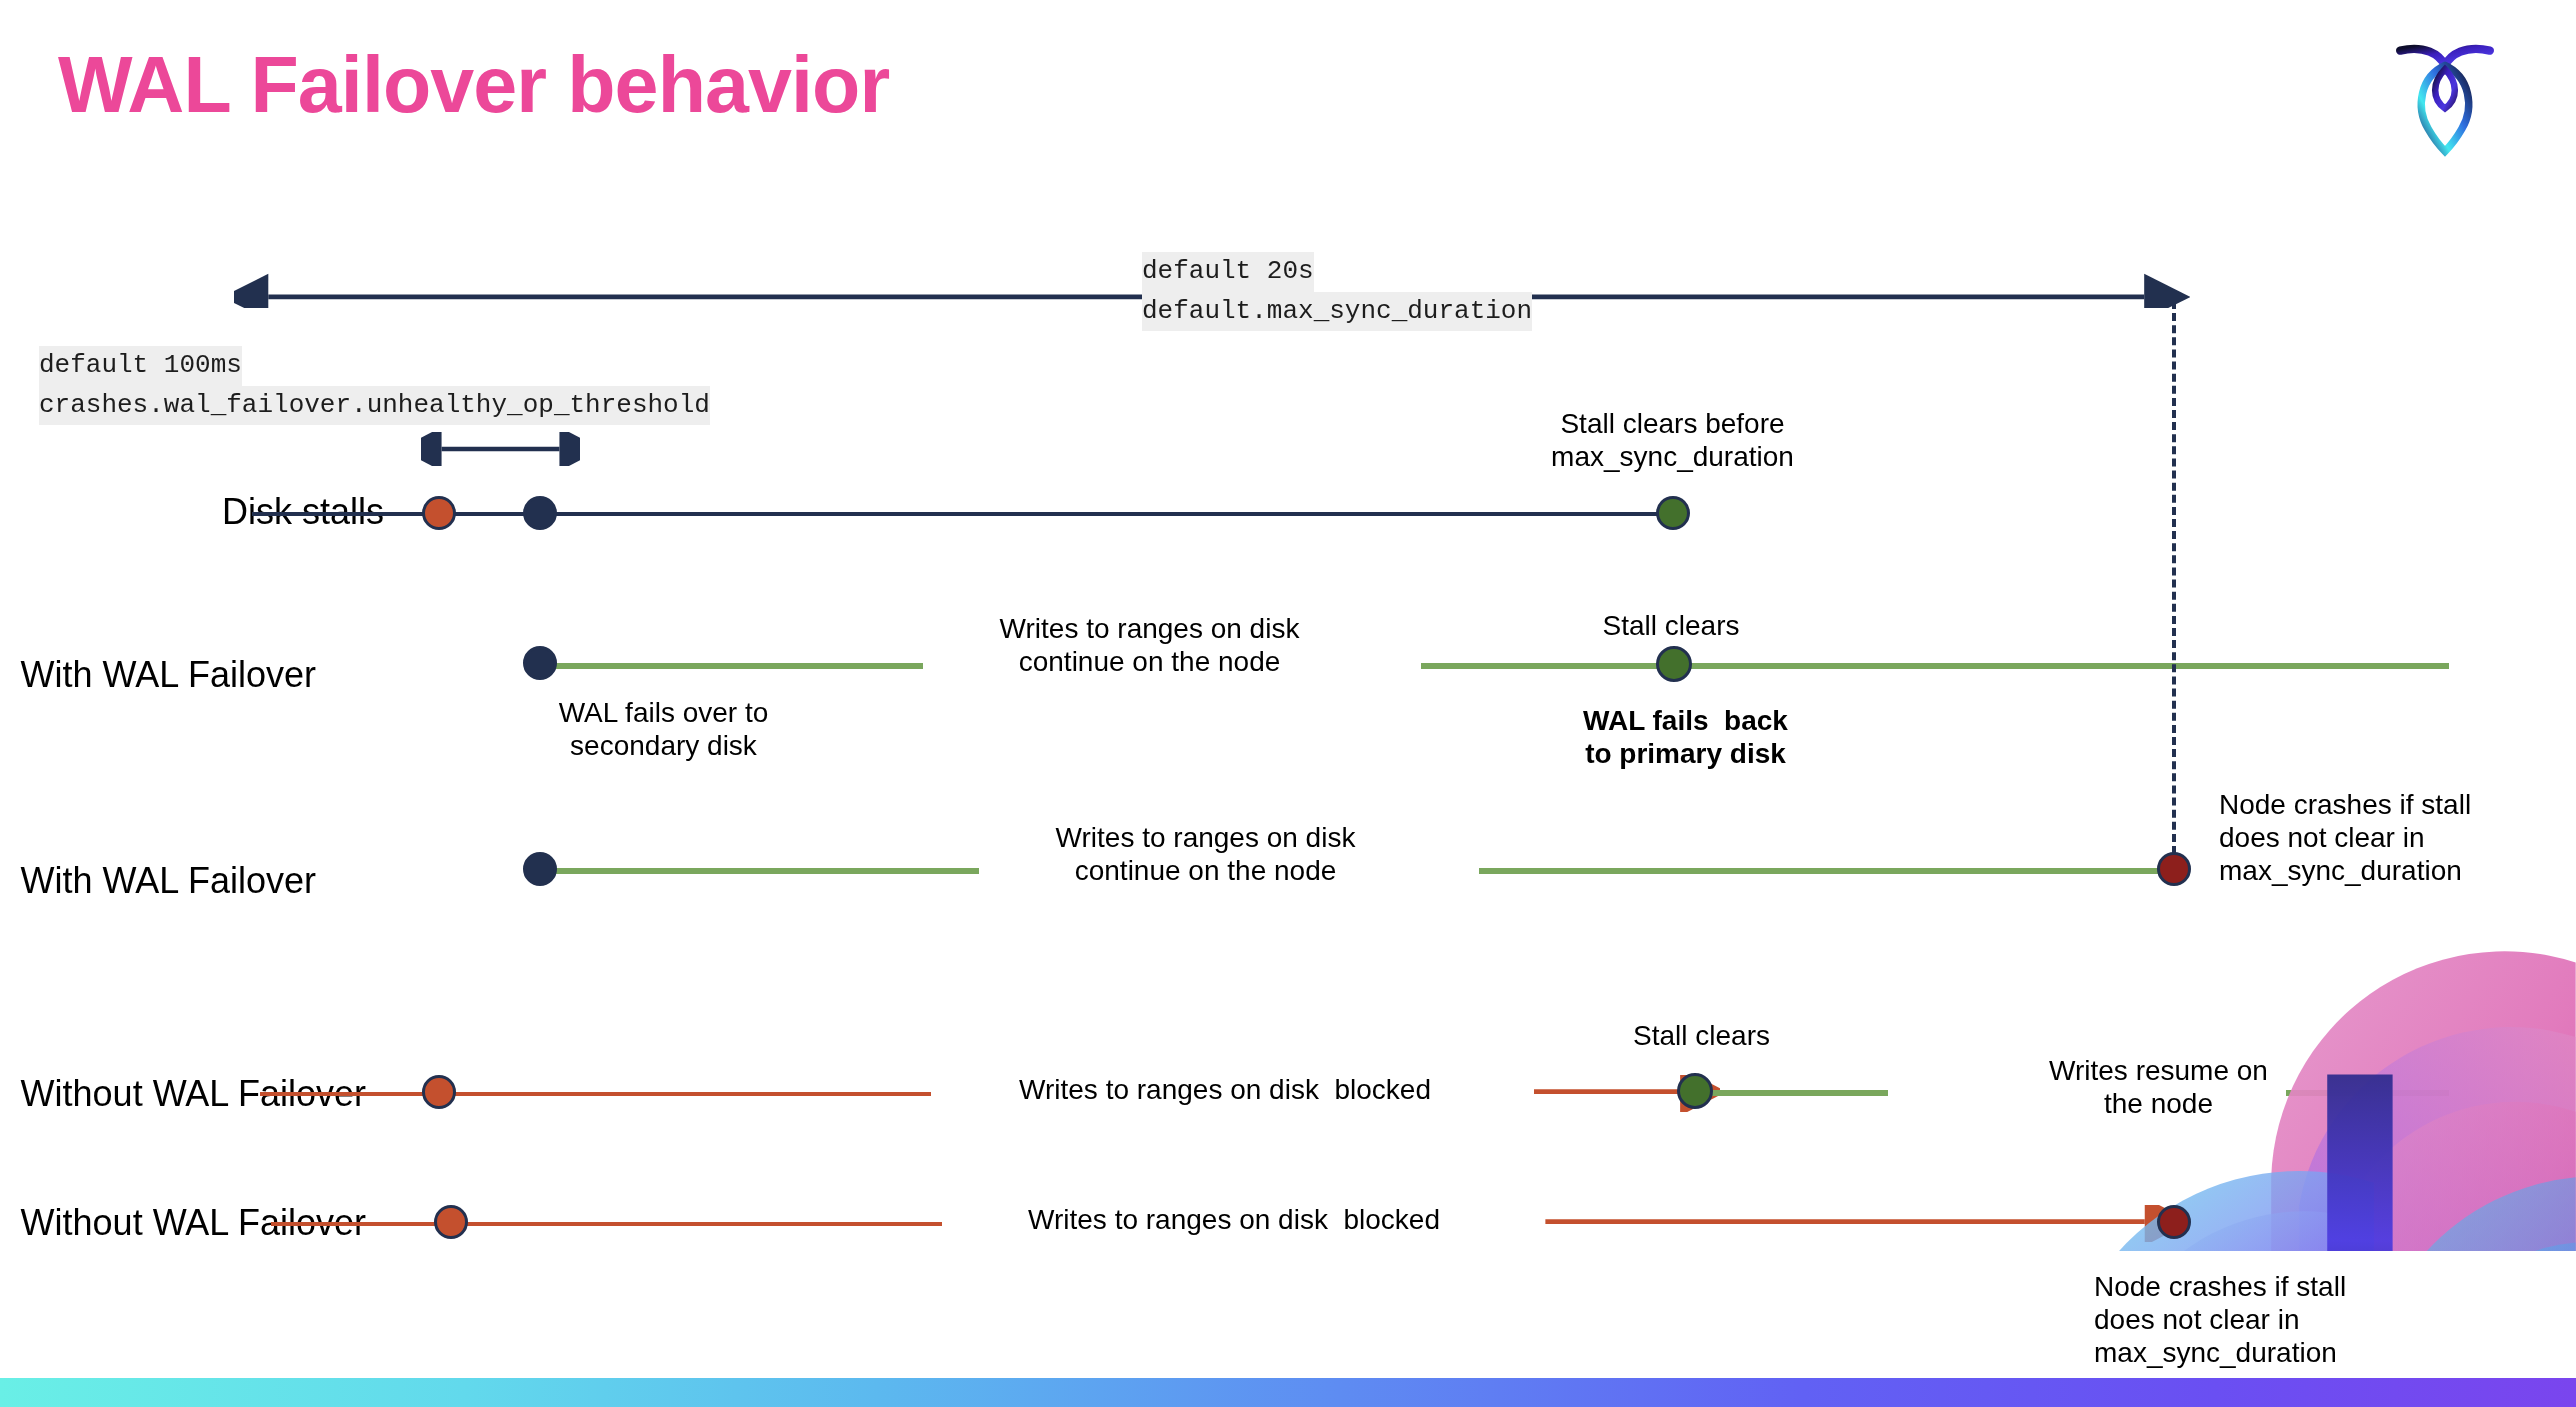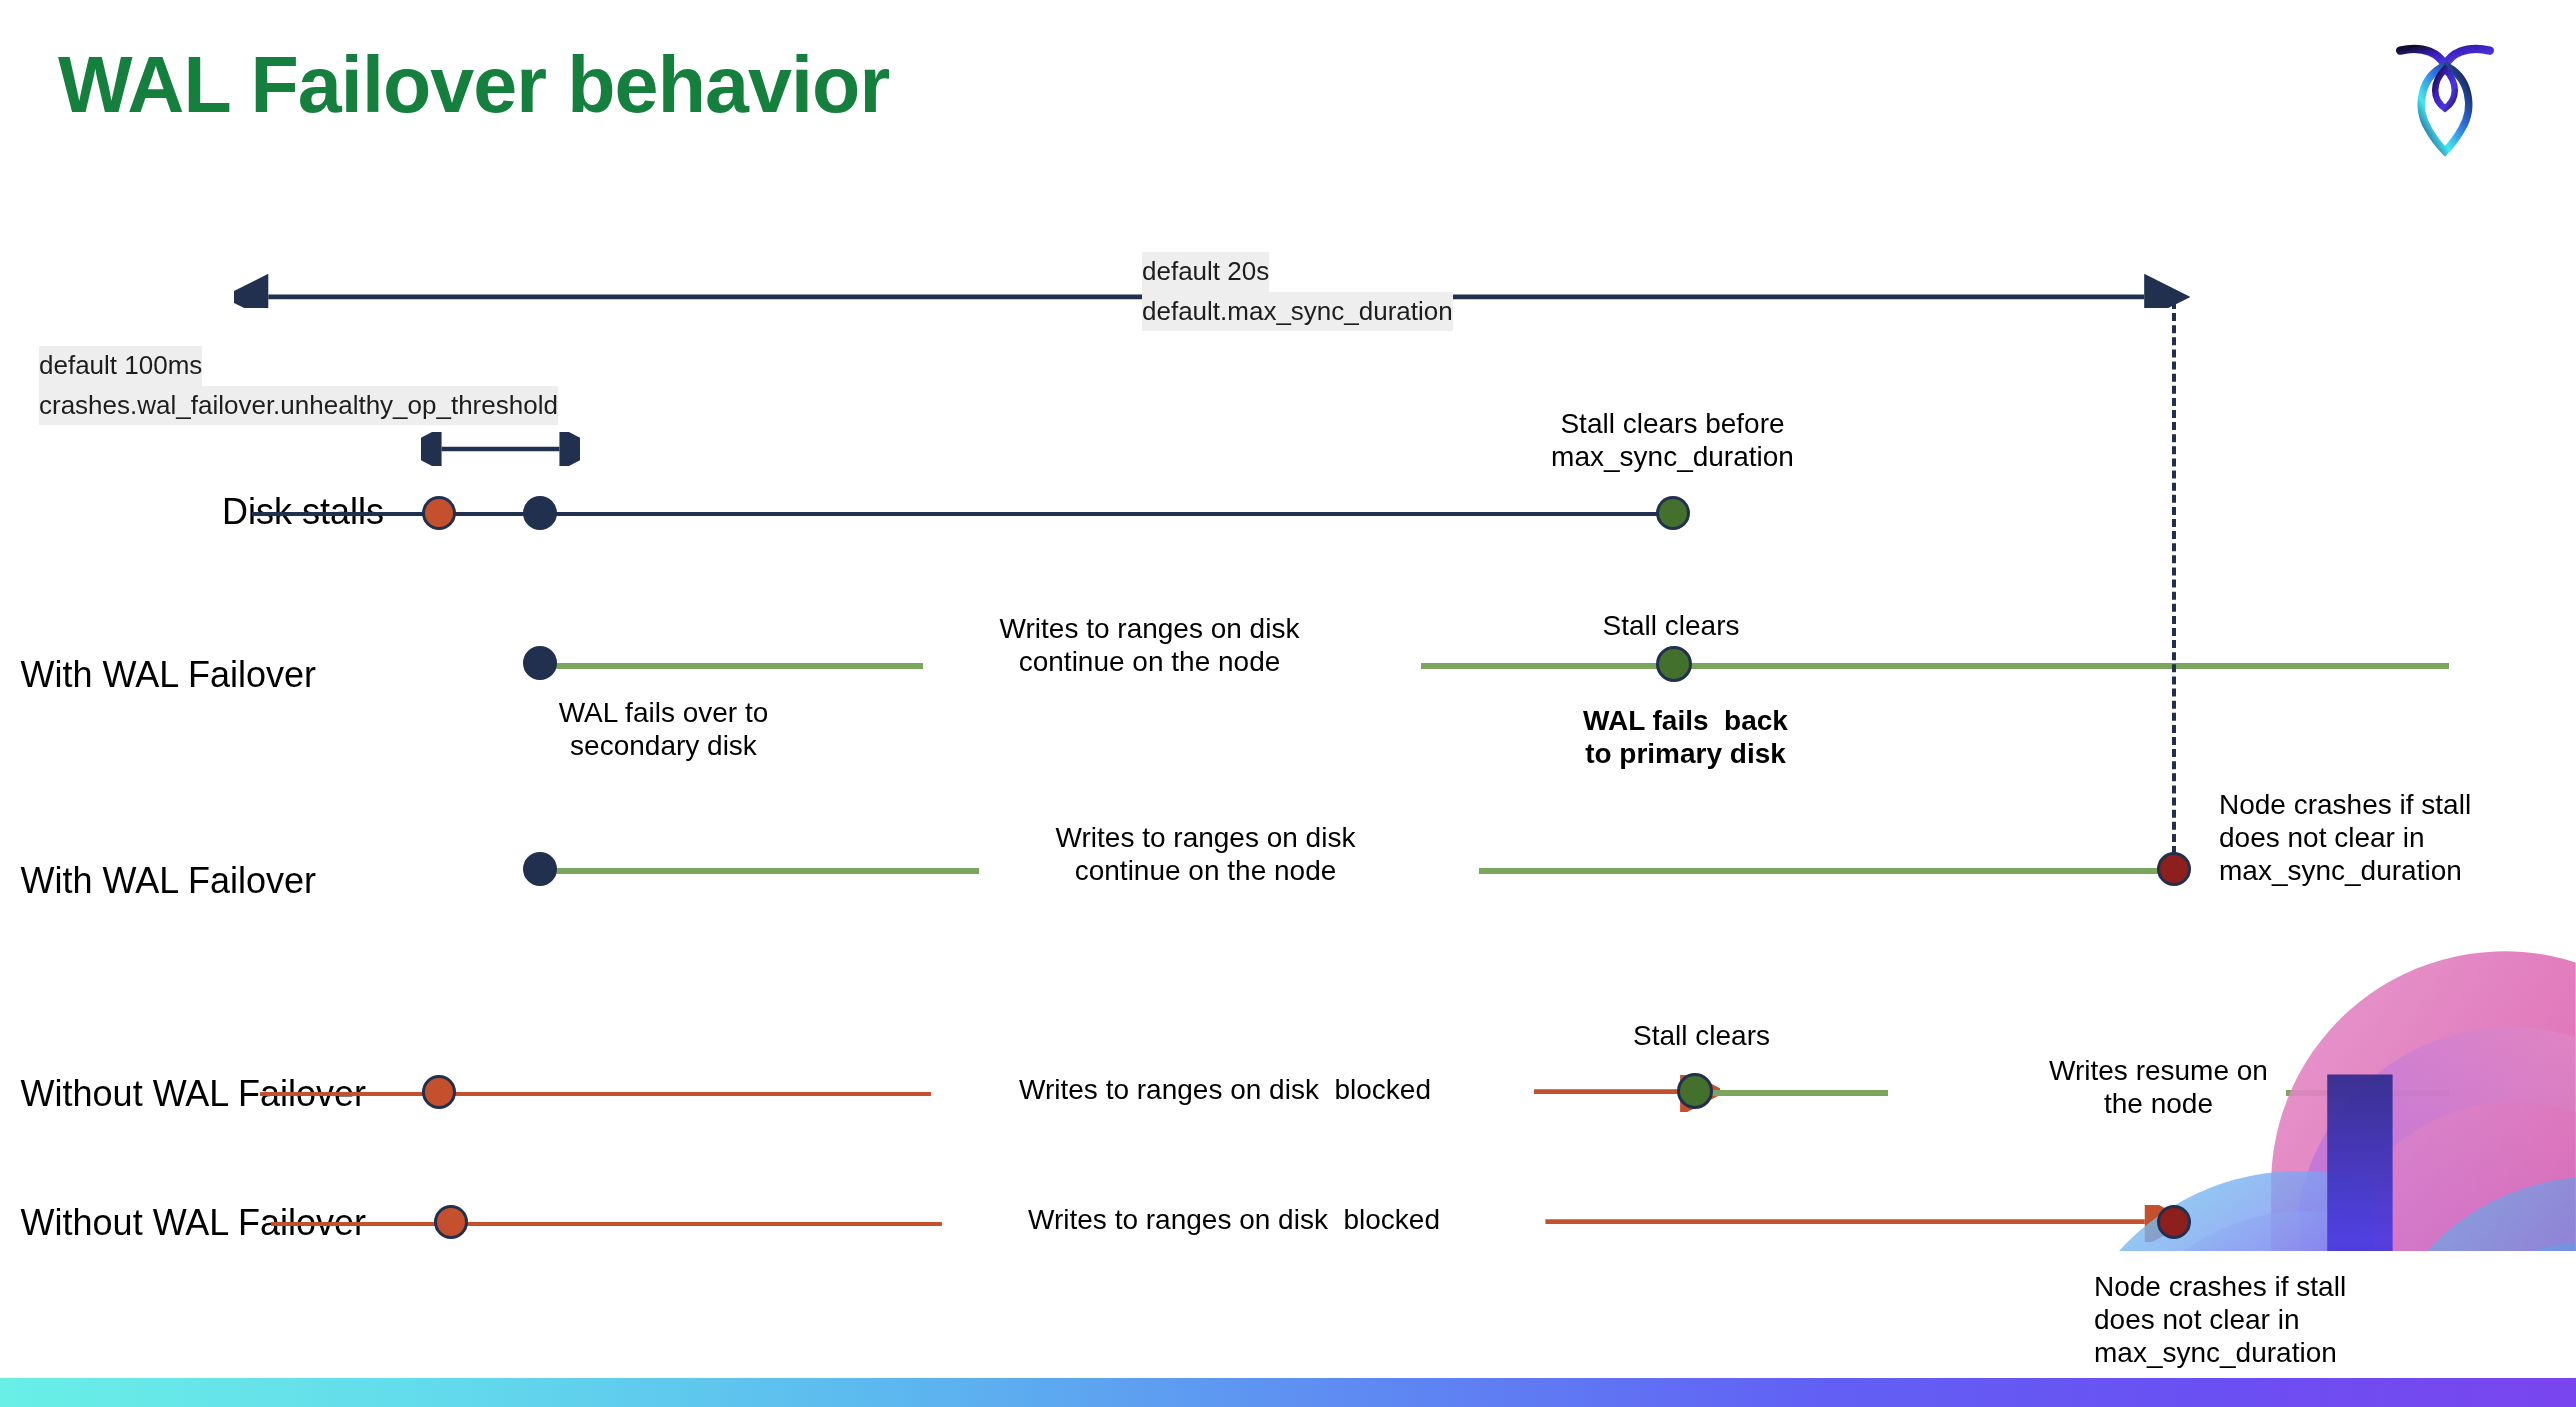--- a/index.html
+++ b/index.html
@@ -16,34 +16,34 @@
   .stage { position: absolute; inset: 0; }
 
   
   #slide-title {
     position: absolute;
     left: 58px; top: 45px;
     font-size: 79px;
     font-weight: 700;
     letter-spacing: -0.9px;
     line-height: 1;
-    color: #15803d;
+    color: #ec4899;
     white-space: nowrap;
   }
 
   
   #brand-logo {
     position: absolute;
     left: 2389px; top: 28px;
     width: 112px; height: 131px;
   }
   .code-block { position: absolute; }
   .code-block .line {
     display: block;
-    font-family: Liberation Sans, sans-serif;
+    font-family: Liberation Mono, monospace;
     font-size: 26px;
     line-height: 1.52;
     color: #1d1d1d;
     white-space: pre;
     width: fit-content;
     background: #eeeeee;
   }
 
   
   .row-label {

